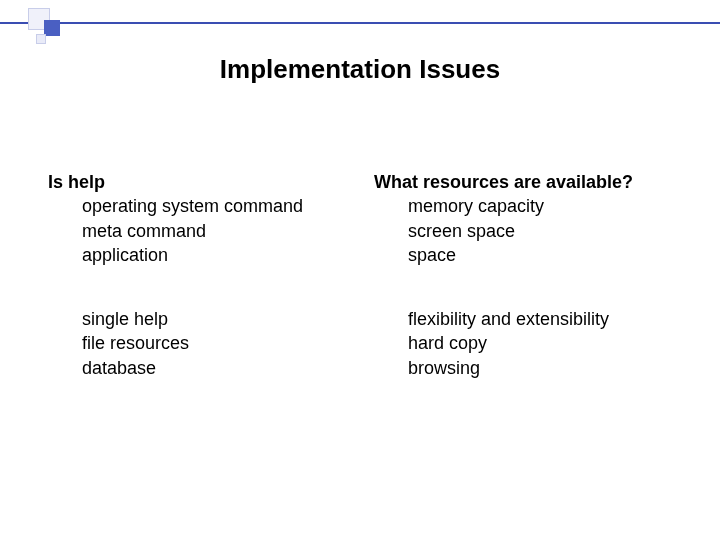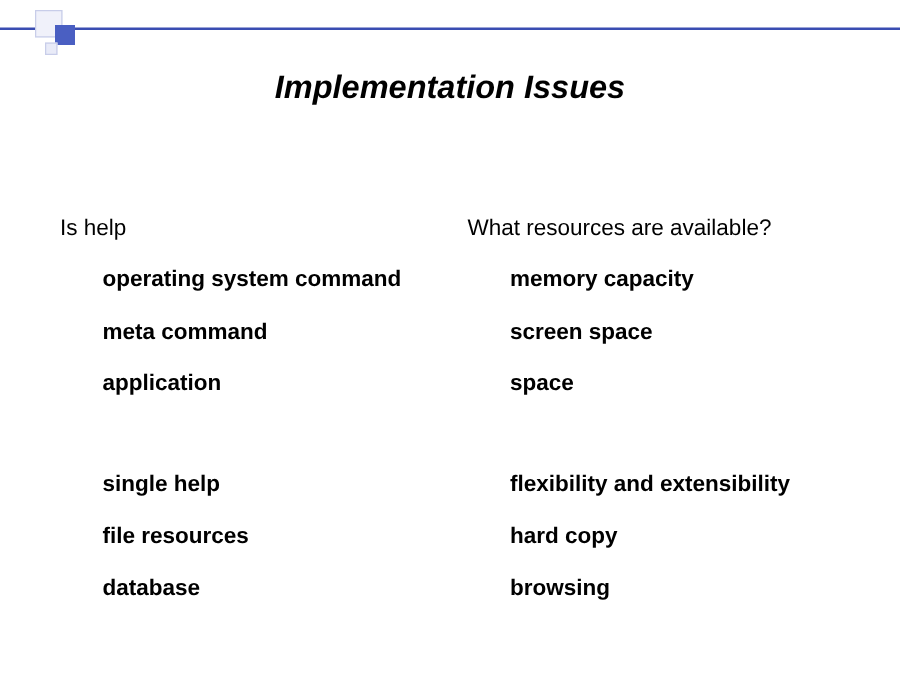--- a/index.html
+++ b/index.html
@@ -33,36 +33,35 @@
   .sq.mid   { width: 16px; height: 16px; top: 20px; left: 44px; background:#4a5fc2; border-color:#4a5fc2;}
   .sq.small { width: 10px; height: 10px; top: 34px; left: 36px; background:#e9ebf8; border-color:#c8cde9;}
   .slide-title {
     position: absolute;
     top: 54px;
     left: 0;
     width: 100%;
     text-align: center;
     font-size: 26px;
     font-weight: bold;
-    font-style: italic;
   }
   .content {
     position: absolute;
     top: 170px;
     left: 48px;
     right: 40px;
     display: grid;
     grid-template-columns: 1fr 1fr;
     column-gap: 20px;
     row-gap: 40px;
   }
   .block { font-size: 18px; line-height: 1.35; }
-  .block .heading { font-weight: normal; }
+  .block .heading { font-weight: bold; }
   .block .items { padding-left: 34px; }
-  .block .items div { font-weight: bold; margin-top: 17px; }
+  .block .items div { font-weight: normal; }
 </style>
 </head>
 <body>
 
 <div class="top-accent">
   <div class="top-line"></div>
   <div class="sq big"></div>
   <div class="sq mid"></div>
   <div class="sq small"></div>
 </div>

